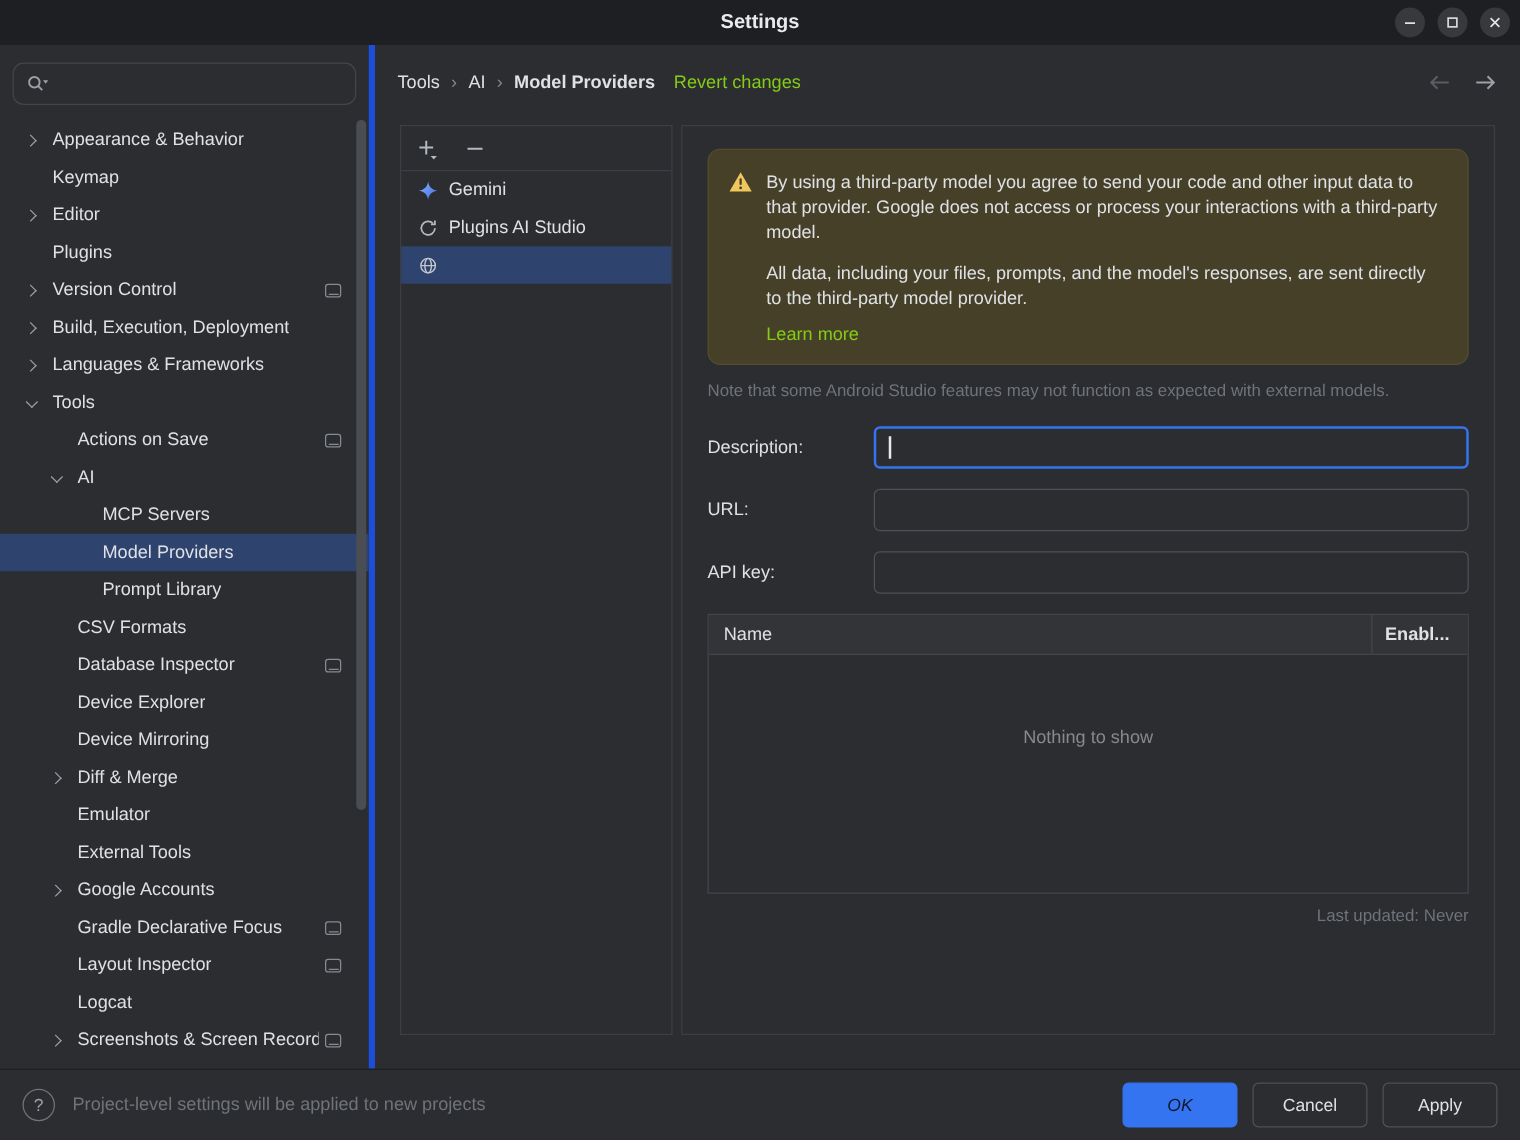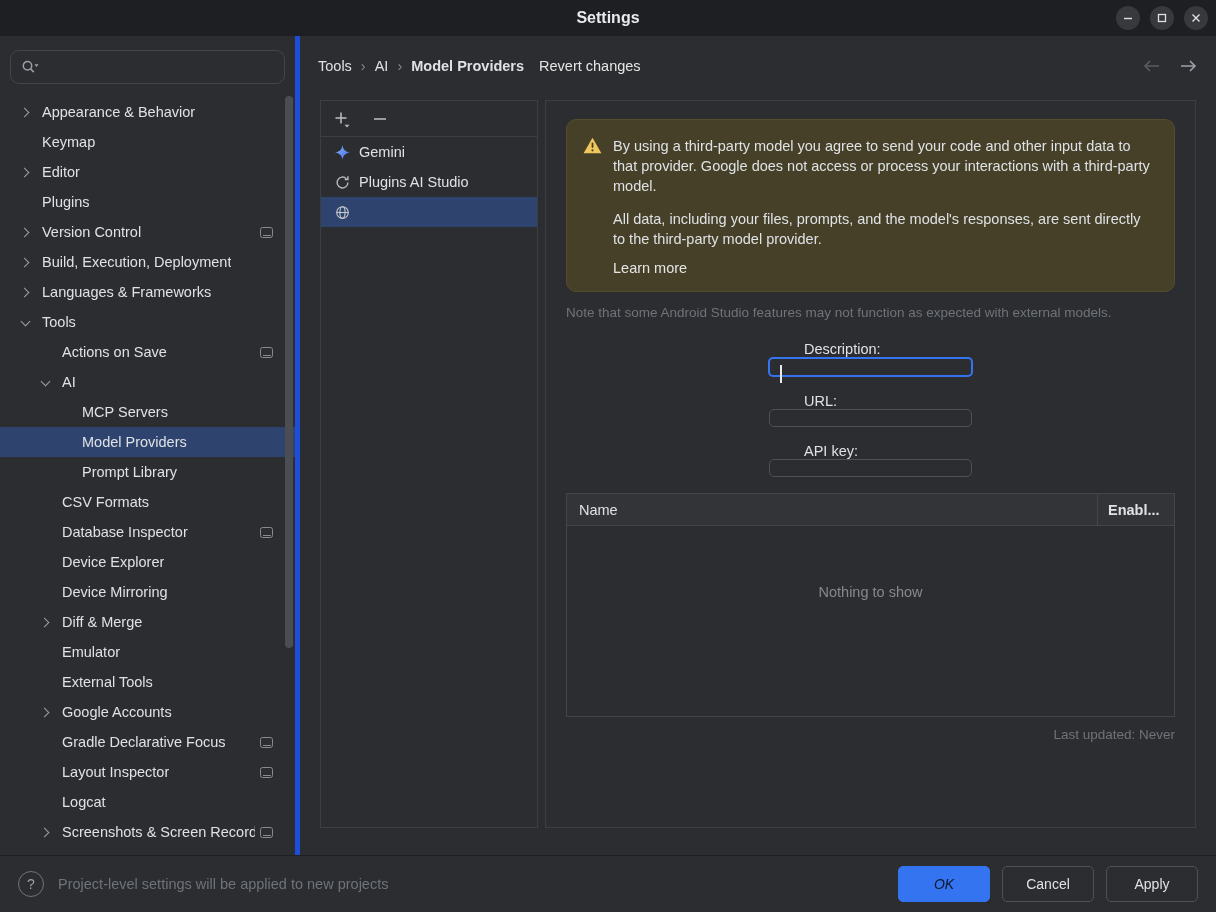--- a/index.html
+++ b/index.html
@@ -38,21 +38,21 @@
   .chev.down::before { transform:rotate(45deg); margin-left:1px; }
   .trail-icon { position:absolute; right:22px; top:10px; width:13px; height:11px; border:1.4px solid #868a91; border-radius:2.5px; }
   .trail-icon::after { content:""; position:absolute; left:1.5px; right:1.5px; bottom:1.5px; border-top:1.4px solid #868a91; }
   .sb-thumb { position:absolute; right:2px; top:60px; width:8px; height:552px; background:#4a4d52; border-radius:4px; cursor:grab; }
 
   
   .crumbs { height:60px; display:flex; align-items:center; padding:0 18px; gap:9px; }
   .crumb { color:#dfe1e5; cursor:pointer; }
   .crumb.current { font-weight:bold; cursor:default; }
   .crumb-sep { color:#868a91; }
-  .link { color:#e5e5e5; cursor:pointer; }
+  .link { color:#84cc16; cursor:pointer; }
   .crumbs .link { margin-left:6px; }
   .nav-arrows { margin-left:auto; display:flex; gap:16px; align-items:center; }
   .nav-arrows span { cursor:pointer; display:flex; }
 
   
   .panel { position:absolute; background:#2b2d30; border:1px solid #3c3e43; }
   .list-panel { left:20px; top:64px; width:218px; height:728px; }
   .form-panel { left:245px; top:64px; width:651px; height:728px; overflow:hidden; }
 
   .list-toolbar { height:36px; border-bottom:1px solid #3c3e43; display:flex; align-items:center; padding:0 8px; gap:12px; }
@@ -64,21 +64,21 @@
   
   .banner { margin:18px 20px 0; background:#454027; border:1px solid #544d2c; border-radius:10px; padding:16px 20px 13px 46px; position:relative; line-height:1.38; }
   .banner .warn-ic { position:absolute; left:16px; top:17px; }
   .banner p { margin:0 0 13px; max-width:578px; }
   .banner p:nth-of-type(2) { margin-bottom:9px; }
 
   .note { margin:13px 20px 0; color:#6f737a; font-size:13.5px; }
 
   
   .form { margin:21px 20px 0; }
-  .frow { display:flex; align-items:center; margin-bottom:16px;flex-direction:column; }
+  .frow { display:flex; align-items:center; margin-bottom:16px; }
   .frow label { width:133px; flex:none; }
   .finput { flex:1; height:34px; background:#2b2d30; border:1px solid #4e5157; border-radius:5px; color:#dfe1e5; padding:0 10px; font-size:14px; font-family:inherit; outline:none; }
   .finput-wrap { flex:1; height:34px; border:2px solid #3574f0; border-radius:5px; position:relative; background:#2b2d30; }
   .finput-wrap input { width:100%; height:100%; background:transparent; border:none; outline:none; color:#dfe1e5; padding:0 10px; font-family:inherit; font-size:14px; }
   .caret { position:absolute; left:10px; top:6px; width:1.5px; height:18px; background:#e8eaed; animation:blink 1.1s steps(1) infinite; }
   @keyframes blink { 50% { opacity:0; } }
 
   .avail { display:flex; align-items:center; margin:0 20px; }
   .refresh { margin-left:auto; color:#5c6066; cursor:default; }
 

